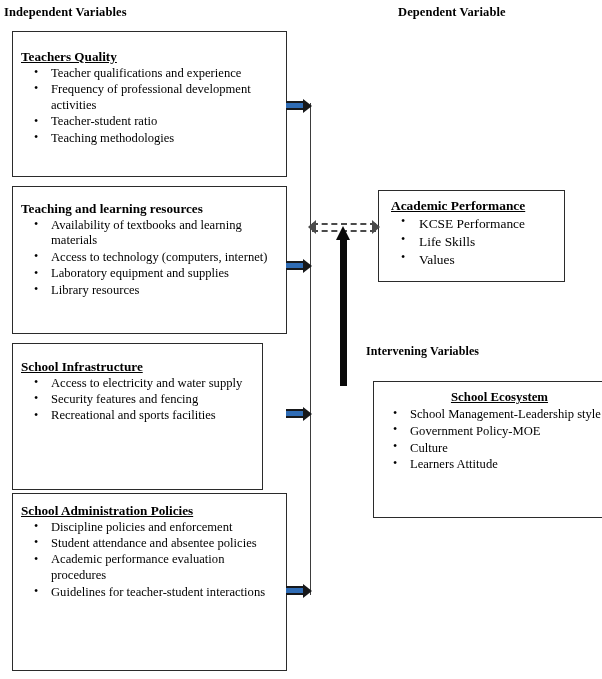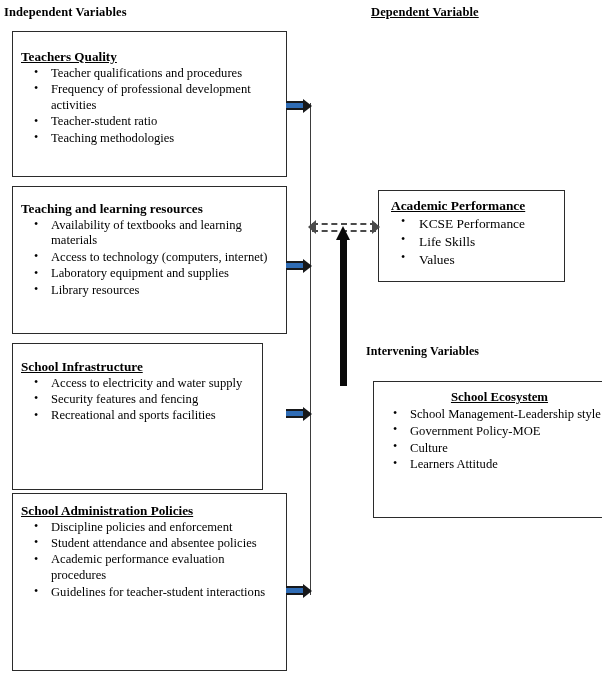--- a/index.html
+++ b/index.html
@@ -23,21 +23,21 @@
   
   .col-header {
     position: absolute;
     font-family: "Liberation Serif", "DejaVu Serif", serif;
     font-weight: bold;
     font-size: 12.5px;
     letter-spacing: 0.1px;
     white-space: nowrap;
   }
   #hdr-independent { left: 4px;  top: 5px; }
-  #hdr-dependent   { left: 371px; top: 5px; text-decoration: underline; }
+  #hdr-dependent   { left: 398px; top: 5px; }
   #hdr-intervening { left: 366px; top: 344px; font-size: 12px; }
 
   
   .vbox {
     position: absolute;
     box-sizing: border-box;
     border: 1.4px solid #2b2b2b;
     background: #ffffff;
   }
   .vbox .title {
@@ -210,21 +210,21 @@
 <div id="canvas">
 
   <div class="col-header" id="hdr-independent">Independent Variables</div>
   <div class="col-header" id="hdr-dependent">Dependent Variable</div>
   <div class="col-header" id="hdr-intervening">Intervening Variables</div>
 
   <div class="vbox" id="box-teachers-quality">
     <div class="inner">
       <span class="title">Teachers Quality</span>
       <ul>
-        <li>Teacher qualifications and procedures</li>
+        <li>Teacher qualifications and experience</li>
         <li>Frequency of professional development activities</li>
         <li>Teacher-student ratio</li>
         <li>Teaching methodologies</li>
       </ul>
     </div>
   </div>
 
   <div class="vbox" id="box-teaching-resources">
     <div class="inner">
       <span class="title nounderline">Teaching and learning resources</span>

